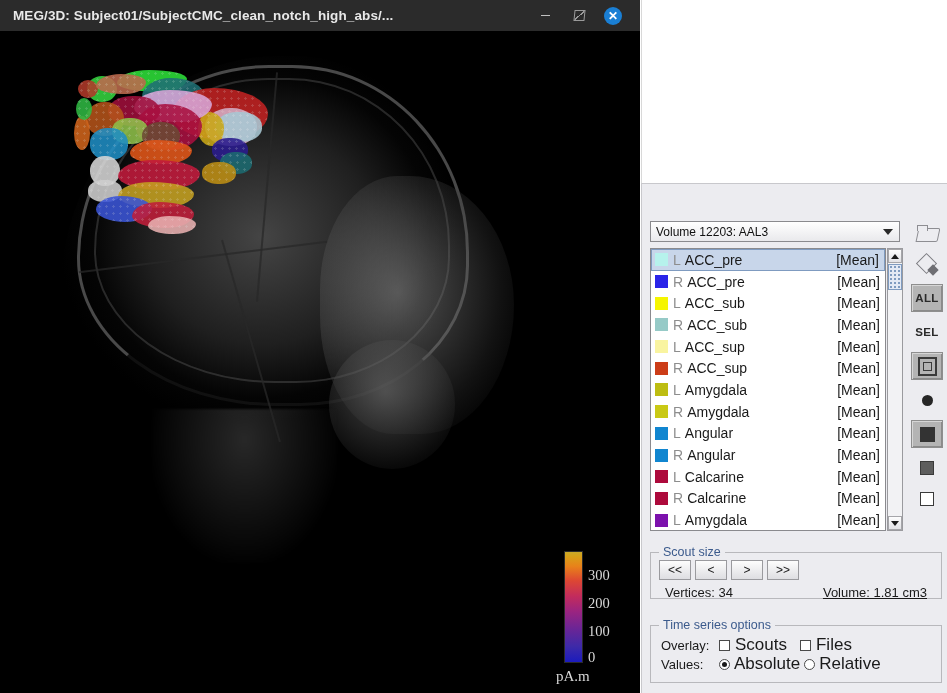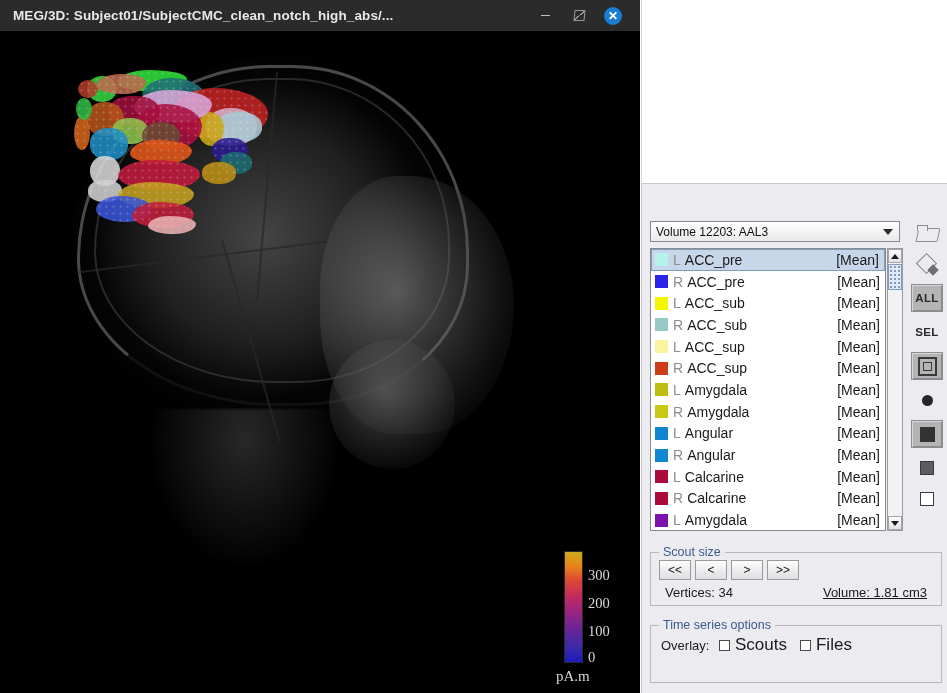--- a/index.html
+++ b/index.html
@@ -313,21 +313,21 @@
   .gbox {
     position: absolute;
     border: 1px solid #b8b8bc;
     box-sizing: border-box;
   }
   .gtitle {
     position: absolute; top: -8px; left: 8px;
     background: #ececf0; padding: 0 4px;
     font-size: 12.5px; color: #3b5a8c;
   }
-  #scoutsize { left: 8px; top: 368px; width: 292px; height: 54px; }
+  #scoutsize { left: 8px; top: 368px; width: 292px; height: 47px; }
   #timeseries { left: 8px; top: 441px; width: 292px; height: 58px; }
 
   .navrow { position: absolute; left: 8px; top: 7px; display: flex; gap: 4px; }
   .navbtn {
     width: 32px; height: 20px;
     background: linear-gradient(to bottom, #fdfdfd, #dedee2);
     border: 1px solid #9a9a9e;
     display: flex; align-items: center; justify-content: center;
     font-size: 12px; color: #1a1a1a; box-sizing: border-box;
   }
@@ -585,16 +585,25 @@
       <div class="gtitle">Time series options</div>
 
       <div class="tsrow" style="left:10px; top:9px;">
         <span class="tslabel">Overlay:</span>
         <span class="cbx"></span>
         <span class="optlabel">Scouts</span>
         <span class="cbx"></span>
         <span class="optlabel">Files</span>
       </div>
 
+      <div class="tsrow" style="left:10px; top:28px;">
+        <span class="tslabel">Values:</span>
+        <span class="rad">
+            <span class="dot"></span>
+          </span>
+        <span class="optlabel" style="margin-right:4px">Absolute</span>
+        <span class="rad"></span>
+        <span class="optlabel">Relative</span>
+      </div>
     </div>
 
   </div>
 </div>
 
 </body></html>

